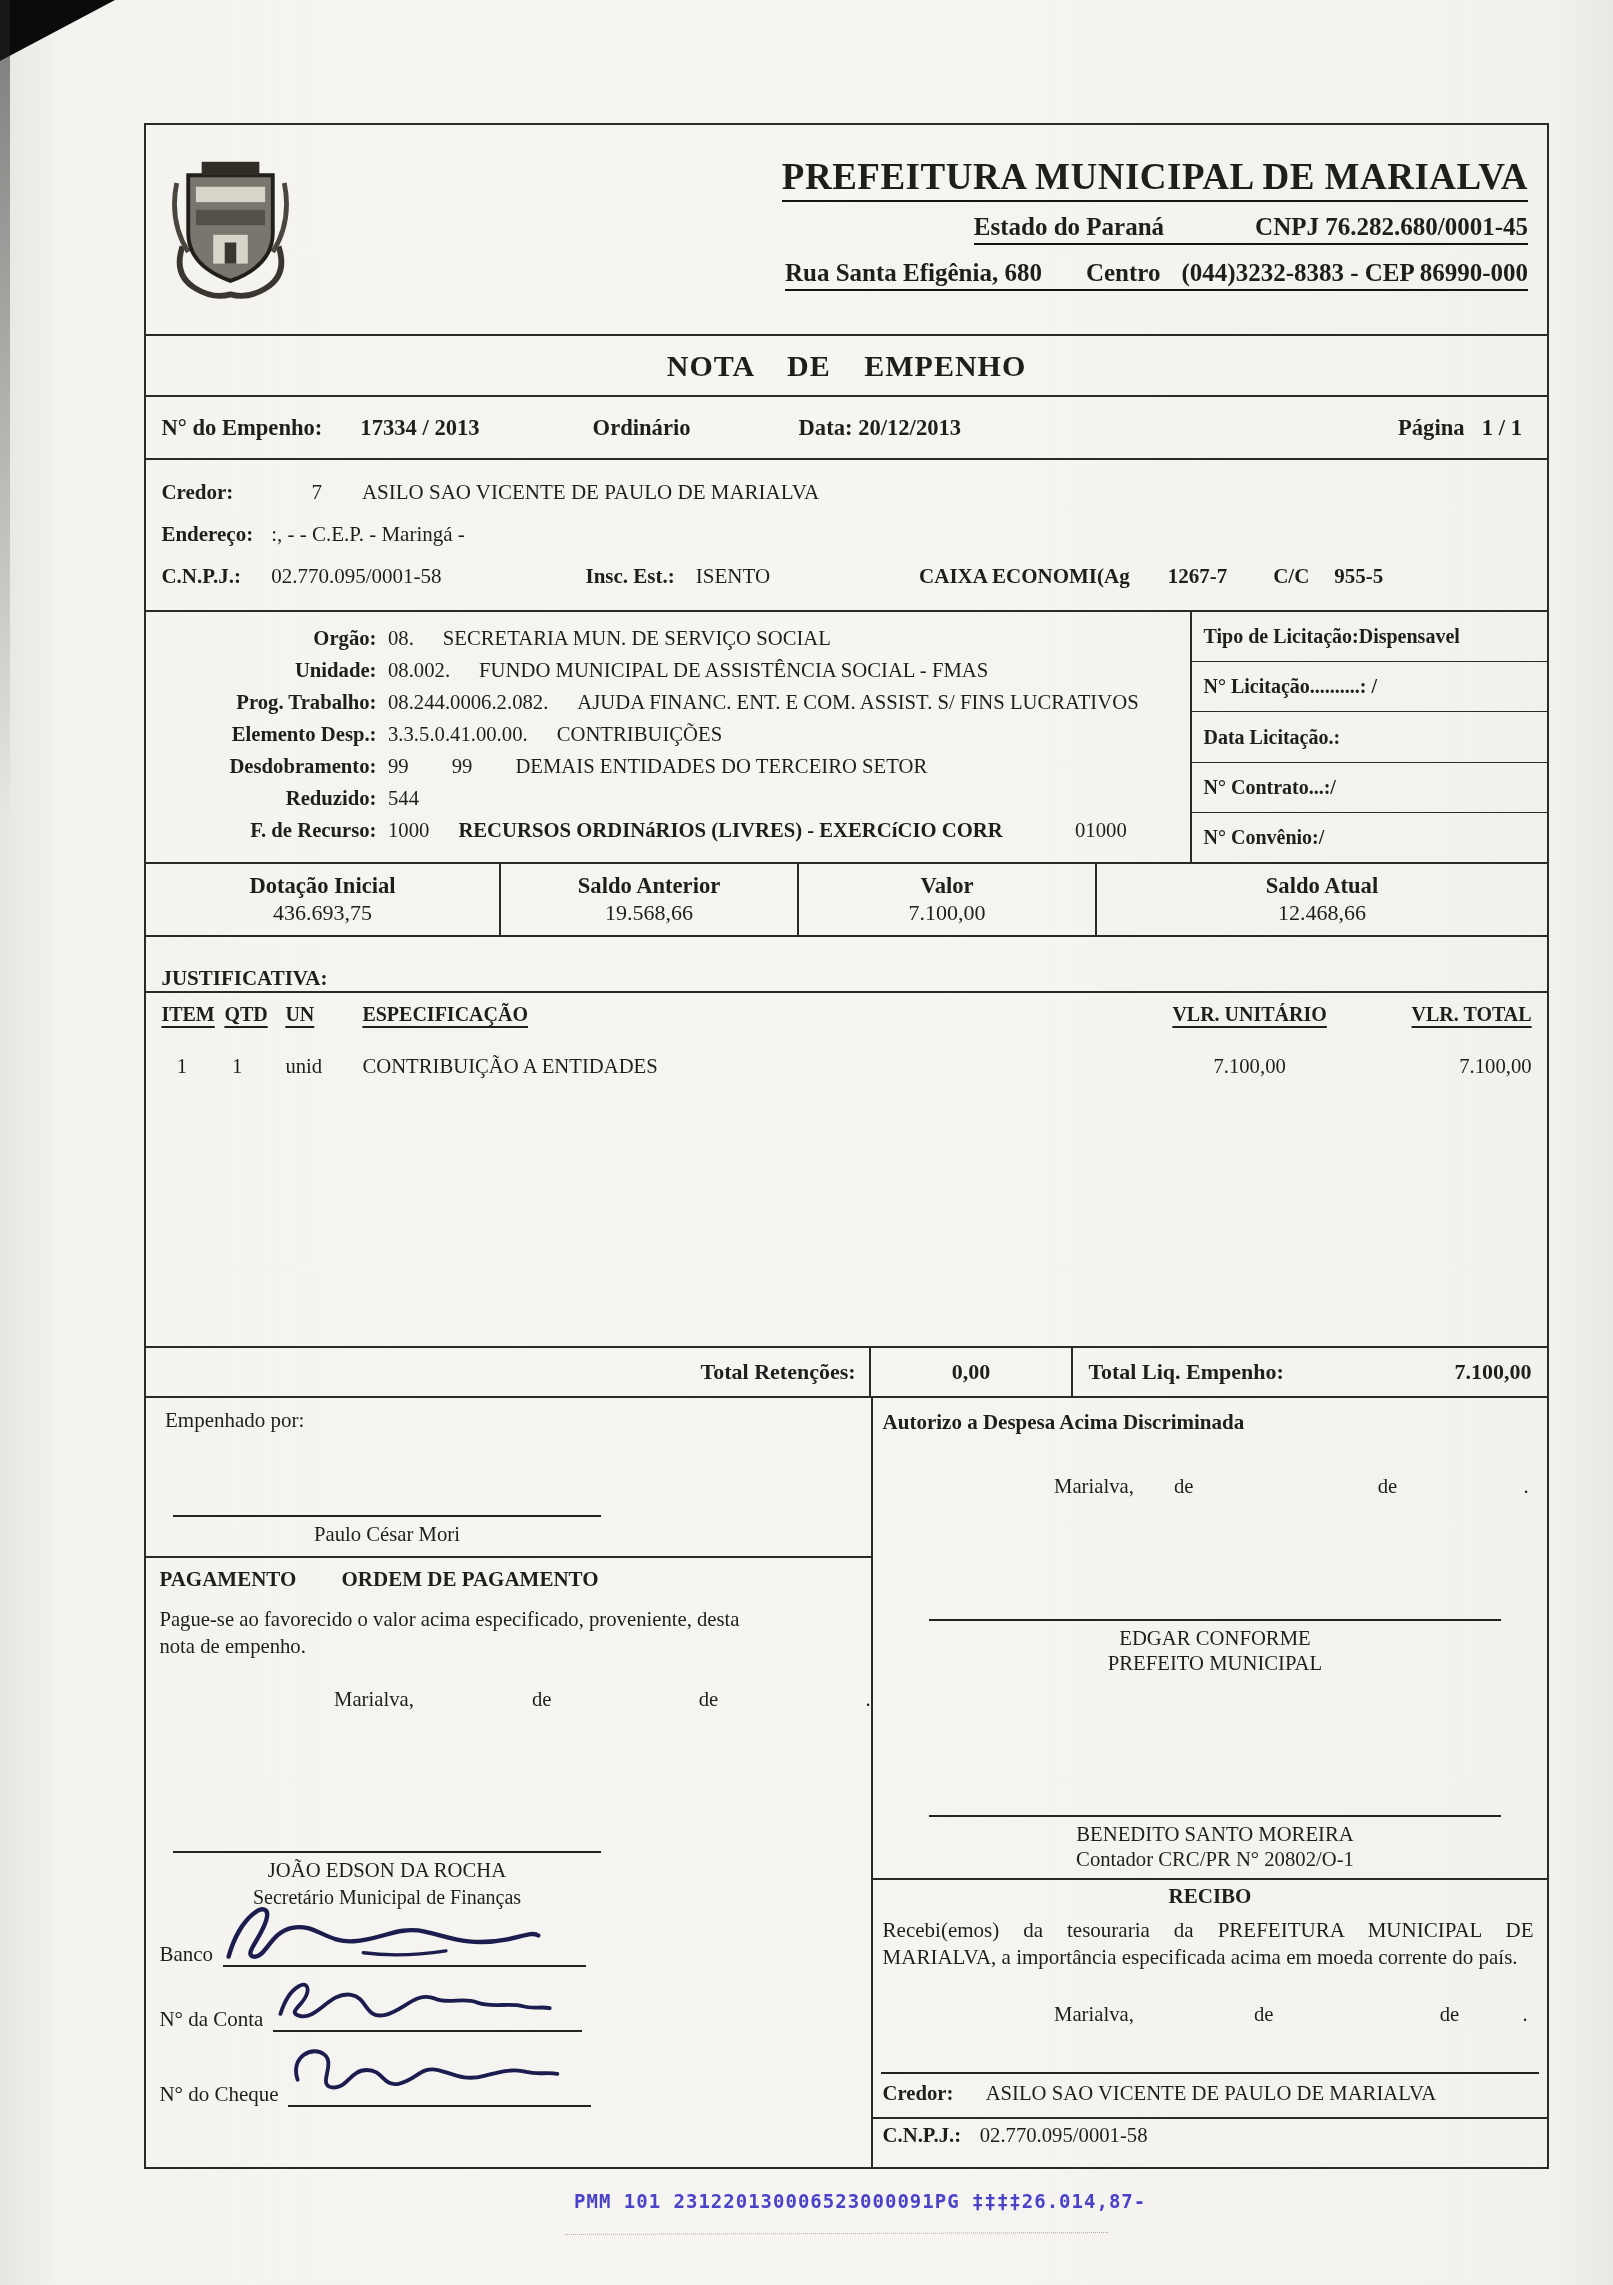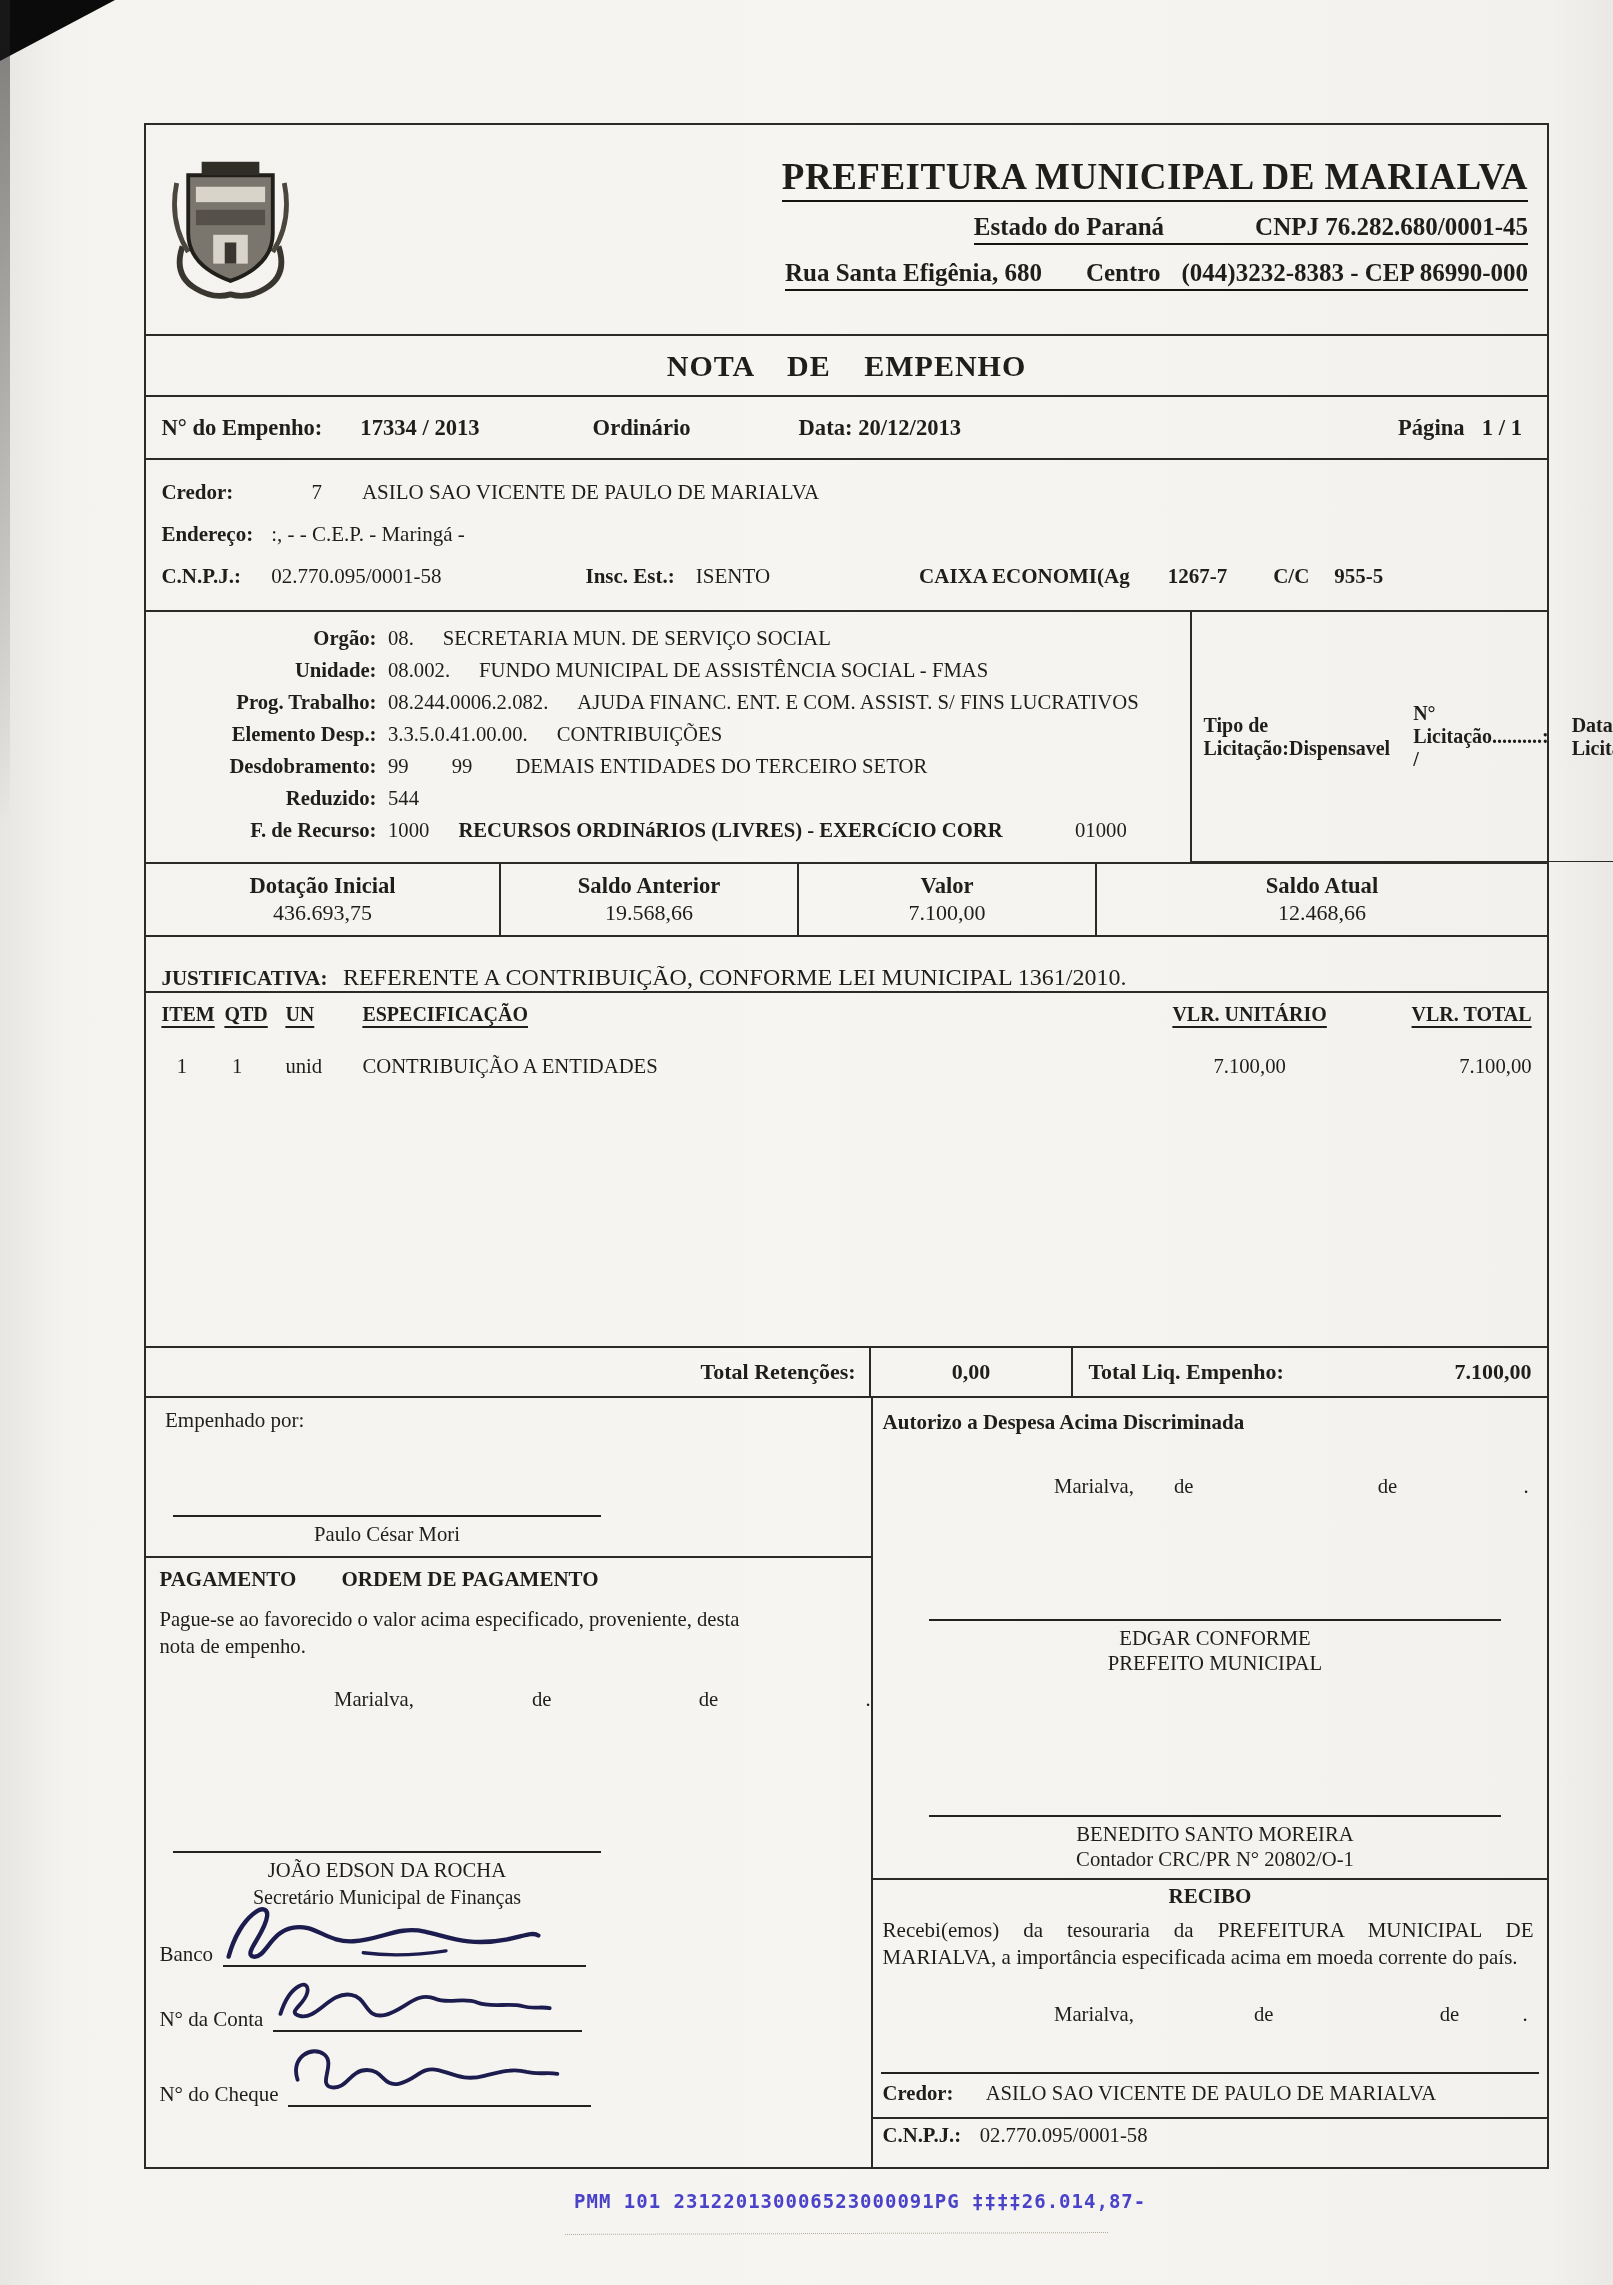--- a/index.html
+++ b/index.html
@@ -36,21 +36,21 @@
   .cr-label{width:104px;font-weight:bold;flex:none}
   
   .sec-orgao{height:252px;display:flex}
   .orgao-left{flex:1;padding:9.6px 0;font-size:20.7px}
   .o-row{display:flex;line-height:32px}
   .o-lbl{width:242px;text-align:right;font-weight:bold;padding-right:11.5px;flex:none}
   .o-code{margin-right:29px}
   .o-code2{margin-right:43px}
   .o-desc{flex:1}
   .o-extra{width:115px;text-align:left;flex:none}
-  .orgao-right{width:357px;border-left:2.4px solid var(--border,#2b2a27);display:flex;flex-direction:row;
+  .orgao-right{width:357px;border-left:2.4px solid var(--border,#2b2a27);display:flex;flex-direction:column;
         font-size:20px;font-weight:bold}
   .lic-row{flex:1;display:flex;align-items:center;padding:0 11.5px;border-bottom:1.9px solid var(--border,#2b2a27)}
   .lic-row:last-child{border-bottom:none}
   
   .sec-amounts{height:73px;display:flex;text-align:center}
   .a-col{border-right:2.4px solid var(--border,#2b2a27);display:flex;flex-direction:column;justify-content:center;gap:1.9px}
   .a-col:last-child{border-right:none}
   .a-c1{width:355px}.a-c2{width:298px}.a-c3{width:298px}.a-c4{flex:1}
   .a-head{font-weight:bold;font-size:22.6px}
   .a-val{font-size:22px}
@@ -225,21 +225,20 @@
         <div class="a-val">7.100,00</div>
       </div>
       <div class="a-col a-c4">
         <div class="a-head">Saldo Atual</div>
         <div class="a-val">12.468,66</div>
       </div>
     </div>
 
     <div class="sec sec-just">
       <span class="j-lbl">JUSTIFICATIVA:</span>
-      <span class="j-text">REFERENTE A CONTRIBUIÇÃO, CONFORME LEI MUNICIPAL 1361/2010.</span>
     </div>
 
     <div class="sec sec-items">
       <div class="i-head">
         <span class="c1">ITEM</span>
         <span class="c2">QTD</span>
         <span class="c3">UN</span>
         <span class="c4">ESPECIFICAÇÃO</span>
         <span class="c5">VLR. UNITÁRIO</span>
         <span class="c6">VLR. TOTAL</span>

